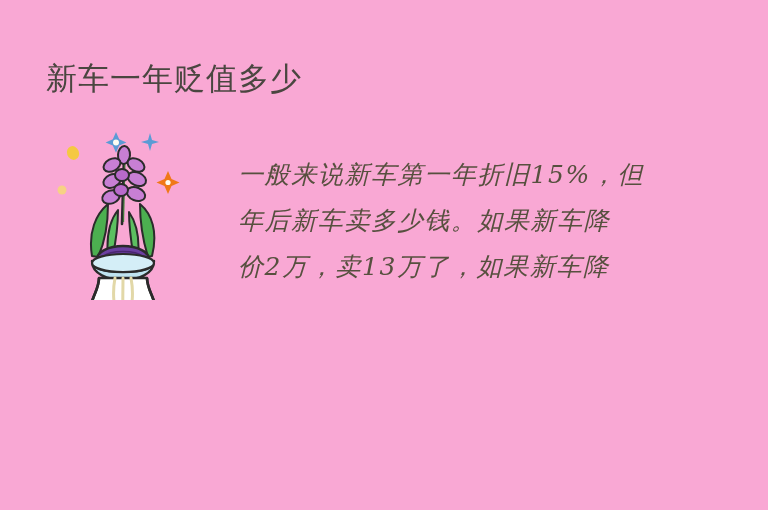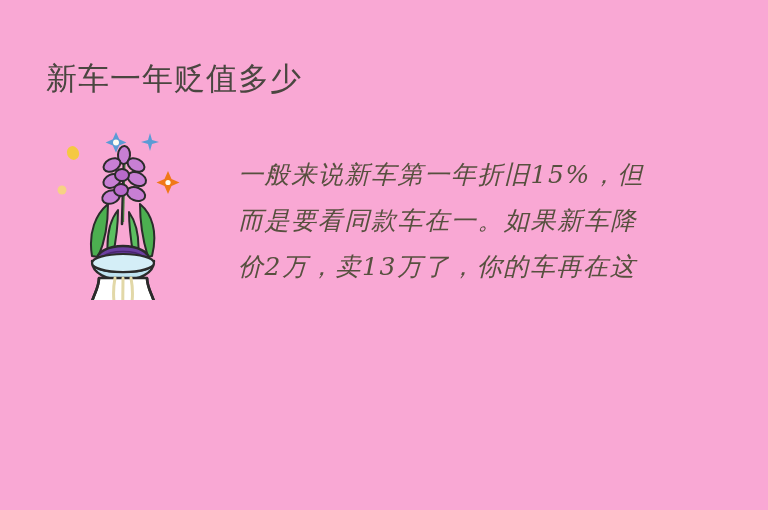--- a/index.html
+++ b/index.html
@@ -170,17 +170,17 @@
         <line x1="4" y1="236" x2="44" y2="236"></line>
         <line x1="50" y1="236" x2="112" y2="236"></line>
         <line x1="120" y1="236" x2="146" y2="236"></line>
       </g>
 
     </svg>
   </div>
 
   <div class="body-text">
     <div class="body-line">一般来说新车第一年折旧15%，但</div>
-    <div class="body-line">而是要看同款车在一。如果新车降</div>
-    <div class="body-line">价2万，卖13万了，你的车再在这</div>
+    <div class="body-line">年后新车卖多少钱。如果新车降</div>
+    <div class="body-line">价2万，卖13万了，如果新车降</div>
   </div>
 
 </div>
 
 </body></html>

